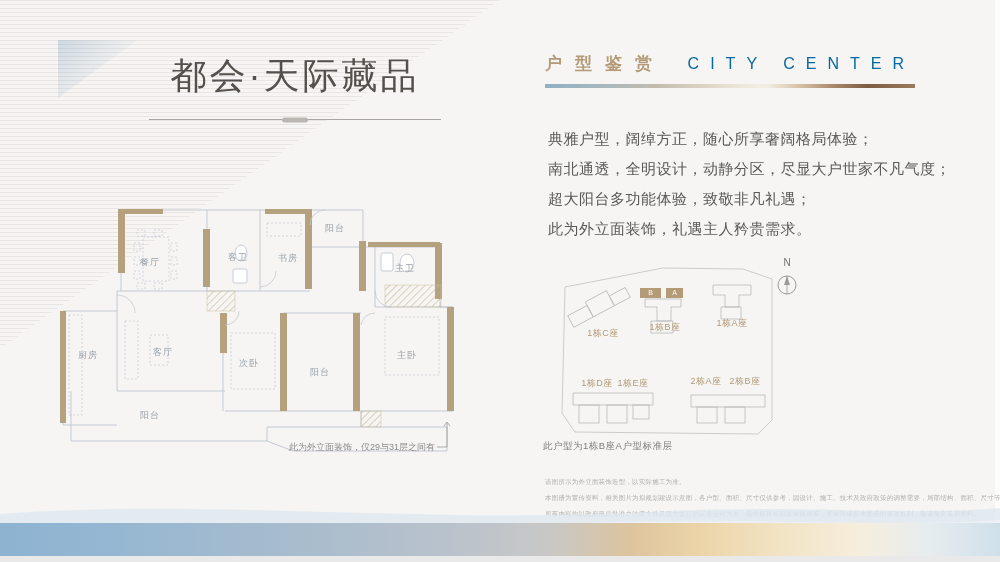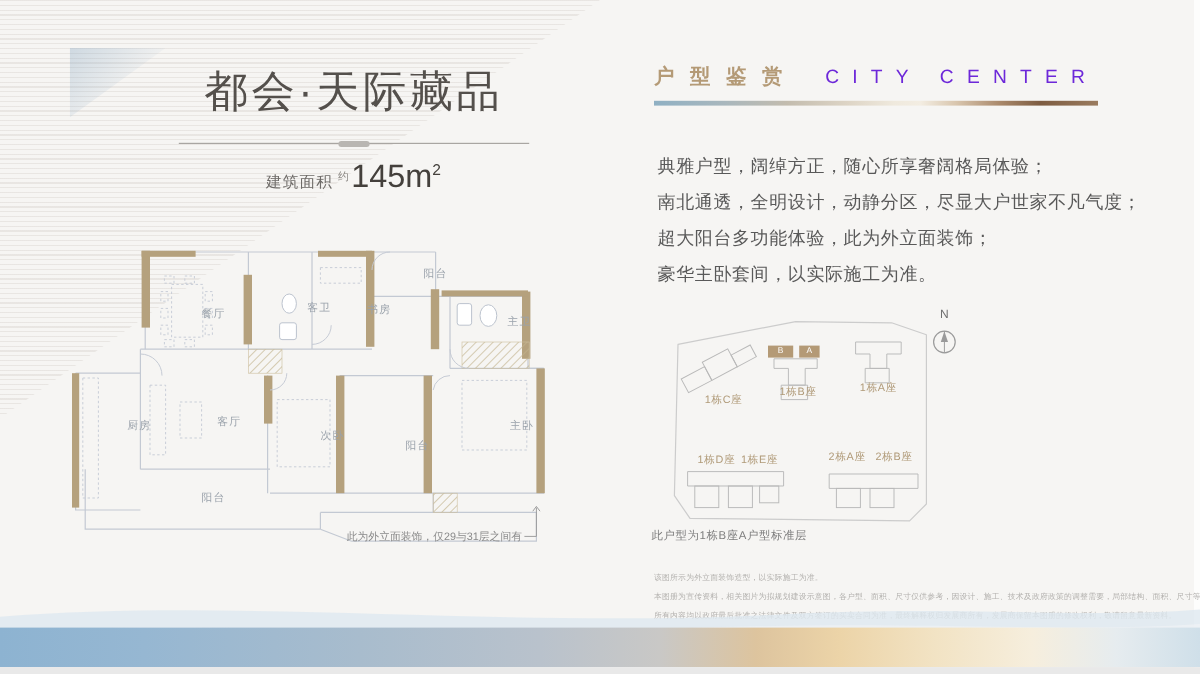--- a/index.html
+++ b/index.html
@@ -24,32 +24,32 @@
      width:26px;height:5px;border-radius:3px;background:#b9b6b2;}
   .area-line{font-size:13px;color:#6e6b68;letter-spacing:1px;}
   .area-line .approx{font-size:9px;vertical-align:6px;color:#8a8783;margin:0 1px 0 4px;}
   .area-line .val{font-size:27px;color:#44403c;letter-spacing:0;}
   .area-line .sup{font-size:13px;vertical-align:10px;color:#44403c;}
 
   
   .sec{left:545px;top:52px;width:370px;}
   .sec-row{display:flex;align-items:baseline;}
   .sec-cn{font-size:17px;font-weight:bold;color:#b49a76;letter-spacing:13px;white-space:nowrap;}
-  .sec-en{margin-left:auto;font-size:16px;color:#6d28d9;letter-spacing:11px;white-space:nowrap;}
+  .sec-en{margin-left:auto;font-size:16px;color:#0369a1;letter-spacing:11px;white-space:nowrap;}
   .sec-bar{margin-top:9px;height:4px;width:100%;
     background:linear-gradient(90deg,#8fb0c3 0%,#a9b7bd 16%,#c3bcae 30%,#ded5c6 44%,#efe9dd 54%,#f3ede2 60%,#d9c6ae 68%,#a9886a 78%,#7d5c41 87%,#9a7b5e 100%);}
 
   
   .intro{left:548px;top:124px;width:430px;}
   .intro div{font-size:15px;line-height:30px;color:#595959;letter-spacing:.5px;white-space:nowrap;}
 
   
   .floorplan{left:55px;top:195px;width:410px;height:270px;}
   .room-label{position:absolute;transform:translate(-50%,-50%);font-size:9px;color:#9aa2ab;
-     letter-spacing:1px;white-space:nowrap;margin-left:28px;}
+     letter-spacing:1px;white-space:nowrap;}
   .fp-note{position:absolute;left:205px;top:246px;width:175px;text-align:right;
      font-size:9px;color:#8a8a8a;white-space:nowrap;}
 
   
   .siteplan{left:545px;top:255px;width:265px;height:195px;}
   .bld-label{position:absolute;transform:translate(-50%,-50%);font-size:9px;color:#b09a78;
      letter-spacing:.5px;white-space:nowrap;}
   .north-label{position:absolute;left:242px;top:2px;transform:translateX(-50%);
      font-size:10px;color:#6f6f6f;}
   .unit-badge{position:absolute;height:10px;background:#b49a76;color:#fff;font-size:7px;
@@ -72,38 +72,35 @@
 
   <div class="abs corner-stripes"></div>
   <div class="abs corner-wedge"></div>
   <div class="abs edge-strip"></div>
 
   <div class="abs title-block">
     <div class="main-title">都会·天际藏品</div>
     <div class="title-divider">
         <span class="pill"></span>
       </div>
-    <div class="area-line">
-      <span>建筑面积</span><span class="approx">约</span><span class="val">145m</span><span class="sup">2</span>
-    </div>
   </div>
 
   <div class="abs sec">
     <div class="sec-row">
       <span class="sec-cn">户型鉴赏</span>
       <span class="sec-en">CITY CENTER</span>
     </div>
     <div class="sec-bar"></div>
   </div>
 
   <div class="abs intro">
     <div>典雅户型，阔绰方正，随心所享奢阔格局体验；</div>
     <div>南北通透，全明设计，动静分区，尽显大户世家不凡气度；</div>
-    <div>超大阳台多功能体验，此为外立面装饰；</div>
-    <div>豪华主卧套间，以实际施工为准。</div>
+    <div>超大阳台多功能体验，致敬非凡礼遇；</div>
+    <div>此为外立面装饰，礼遇主人矜贵需求。</div>
   </div>
 
   <div class="abs floorplan">
     <svg width="410" height="270" viewBox="0 0 410 270">
       <defs>
         <pattern id="hatch" width="5" height="5" patternTransform="rotate(45)" patternUnits="userSpaceOnUse">
           <line x1="0" y1="0" x2="0" y2="5" stroke="#c2b28c" stroke-width="1.1"></line>
         </pattern>
       </defs>
 

